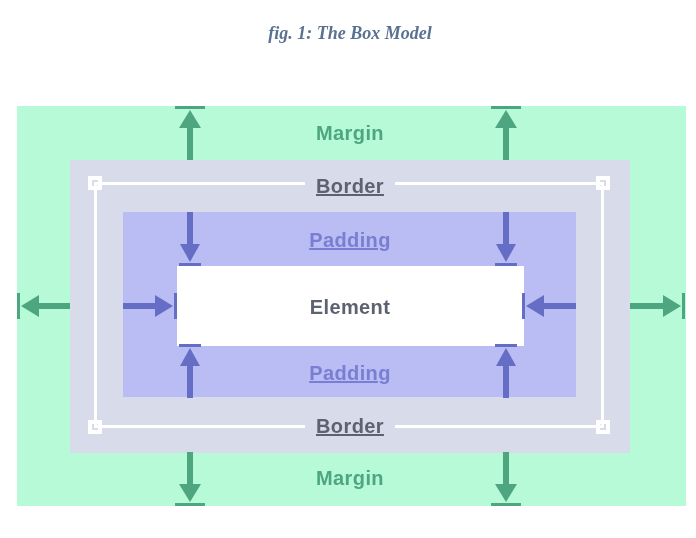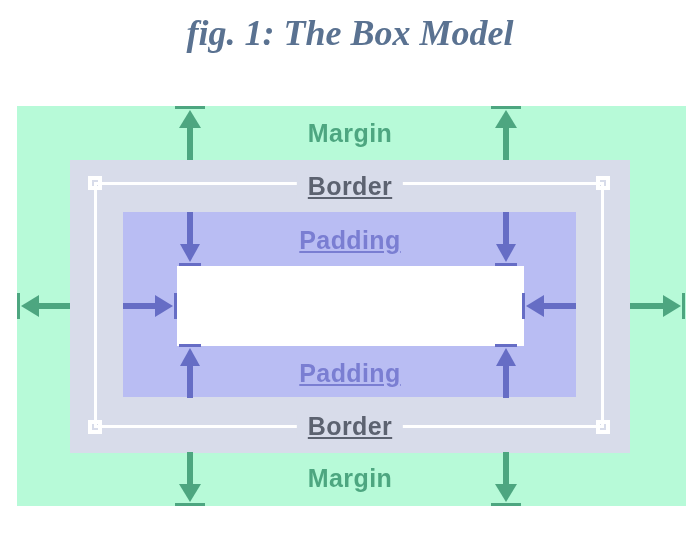--- a/index.html
+++ b/index.html
@@ -12,21 +12,21 @@
     overflow: hidden;
   }
   .title {
     position: absolute;
     top: 19px;
     left: 350px;
     transform: translateX(-50%);
     font-family: "Liberation Serif", serif;
     font-style: italic;
     font-weight: bold;
-    font-size: 36px;
+    font-size: 18px;
     line-height: 28px;
     color: var(--title-text);
     white-space: nowrap;
   }
   .box { position: absolute; }
   .margin-box  { left: 17px;  top: 106px; width: 669px; height: 400px; background: var(--margin-bg); }
   .border-box  { left: 70px;  top: 160px; width: 560px; height: 293px; background: var(--border-bg); }
   .selection   { left: 94px;  top: 182px; width: 504px; height: 240px;
                  border: 3px solid var(--selection-outline); }
   .handle {
@@ -41,21 +41,21 @@
   .handle.bl { left: -9px;  bottom: -9px; }
   .handle.br { right: -9px; bottom: -9px; }
   .padding-box { left: 123px; top: 212px; width: 453px; height: 185px; background: var(--padding-bg); }
   .element-box { left: 177px; top: 266px; width: 347px; height: 80px;  background: var(--element-bg); }
 
   .label {
     position: absolute;
     left: 350px;
     transform: translateX(-50%);
     font-weight: bold;
-    font-size: 25px;
+    font-size: 20px;
     line-height: 22px;
     letter-spacing: 0.4px;
     white-space: nowrap;
     z-index: 6;
   }
   .label.margin  { color: var(--margin-accent); }
   .label.border  { color: var(--border-text); background: var(--border-bg); padding: 0 11px; text-decoration: underline; }
   .label.padding { color: var(--padding-text); text-decoration: underline; }
   .label.element { color: var(--element-text); }
   .lab-margin-top    { top: 122px; }
@@ -87,20 +87,21 @@
     <div class="handle bl"></div>
     <div class="handle br"></div>
   </div>
 
   <div class="box padding-box"></div>
   <div class="box element-box"></div>
 
   <div class="label margin lab-margin-top">Margin</div>
   <div class="label border lab-border-top">Border</div>
   <div class="label padding lab-padding-top">Padding</div>
+  <div class="label element lab-element">Element</div>
   <div class="label padding lab-padding-bottom">Padding</div>
   <div class="label border lab-border-bottom">Border</div>
   <div class="label margin lab-margin-bottom">Margin</div>
 
   <div class="arrow green" style="left:175px;top:106px">
     <svg width="30" height="54" viewBox="0 0 30 54" fill="currentColor">
       <rect x="0" y="0" width="30" height="3"></rect>
         <path d="M15 4 L4 22 H26 Z"></path>
         <rect x="12" y="16" width="6" height="38"></rect>
     </svg>

